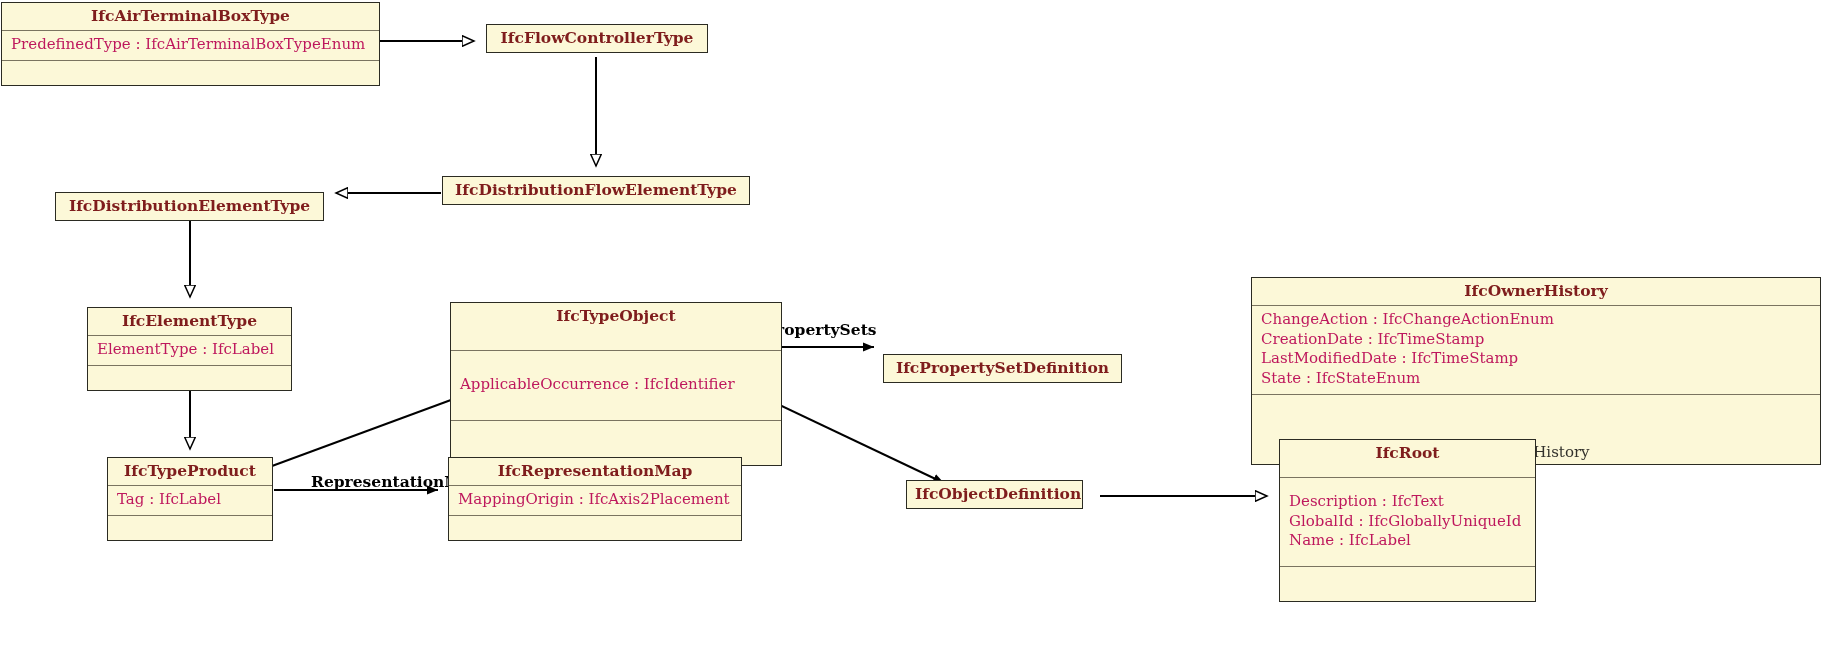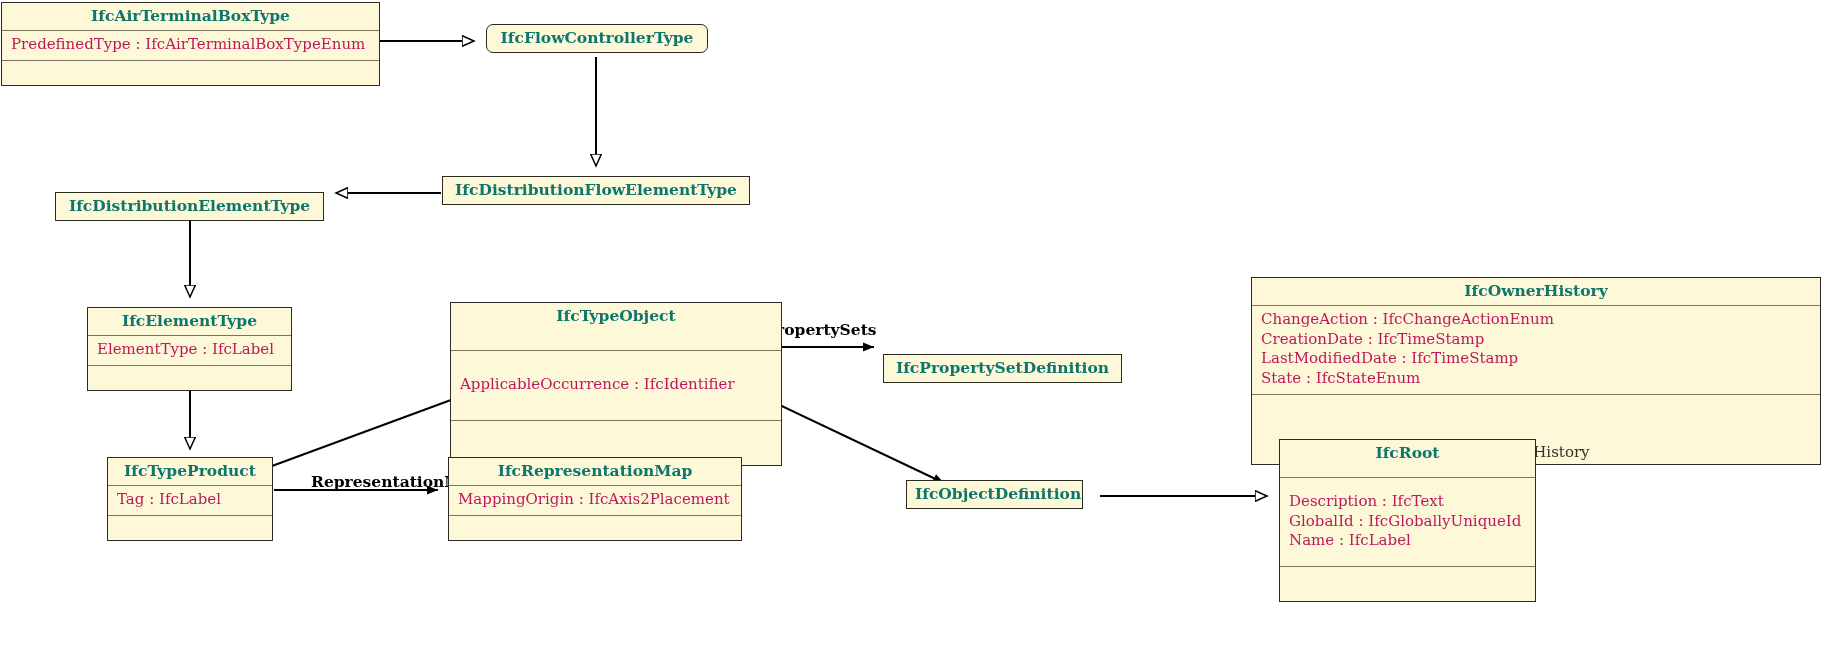--- a/index.html
+++ b/index.html
@@ -20,21 +20,21 @@
     position: absolute;
     box-sizing: border-box;
     background: #fcf8d8;
     border: 1.6px solid #2b2b22;
     display: flex;
     flex-direction: column;
   }
   .uml-title {
     font-weight: bold;
     font-size: 15.5px;
-    color: #0f766e;
+    color: #7f1d1d;
     text-align: center;
     padding: 4px 8px 5px 8px;
     line-height: 1.15;
     white-space: nowrap;
   }
   .uml-sep {
     height: 0;
     border-top: 1.3px solid #7a7460;
   }
   .uml-attrs {
@@ -119,21 +119,21 @@
   <div class="uml-box" style="left:1px; top:2px; width:379px;">
     <div class="uml-title">IfcAirTerminalBoxType</div>
     <div class="uml-sep"></div>
     <div class="uml-attrs">
       <span class="attr-line">PredefinedType : IfcAirTerminalBoxTypeEnum</span>
     </div>
     <div class="uml-sep"></div>
     <div class="uml-attrs uml-empty"></div>
   </div>
 
-  <div class="uml-box" style="left:486px; top:24px; width:222px;border-radius:7px;">
+  <div class="uml-box" style="left:486px; top:24px; width:222px;">
     <div class="uml-title">IfcFlowControllerType</div>
   </div>
 
   <div class="uml-box" style="left:55px; top:176px; width:269px;margin-top:16px;">
     <div class="uml-title">IfcDistributionElementType</div>
   </div>
 
   <div class="uml-box" style="left:442px; top:176px; width:308px;">
     <div class="uml-title">IfcDistributionFlowElementType</div>
   </div>

